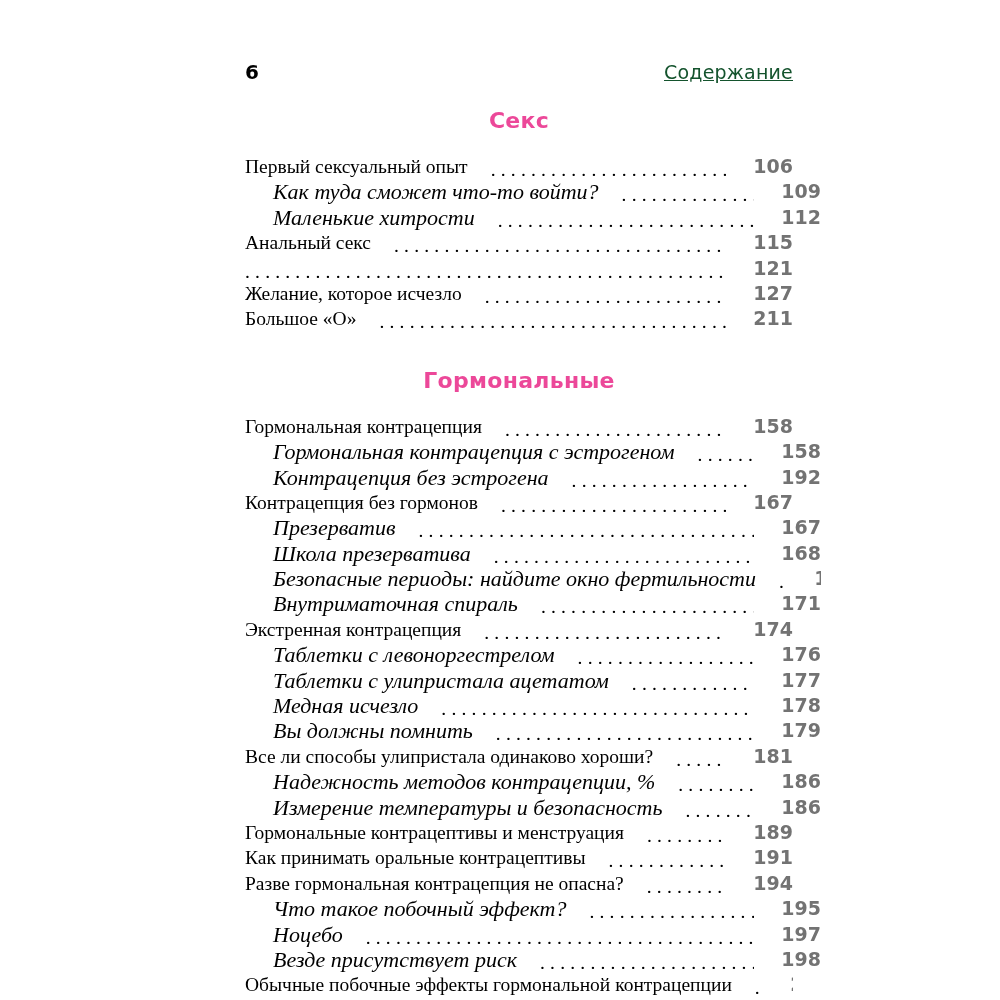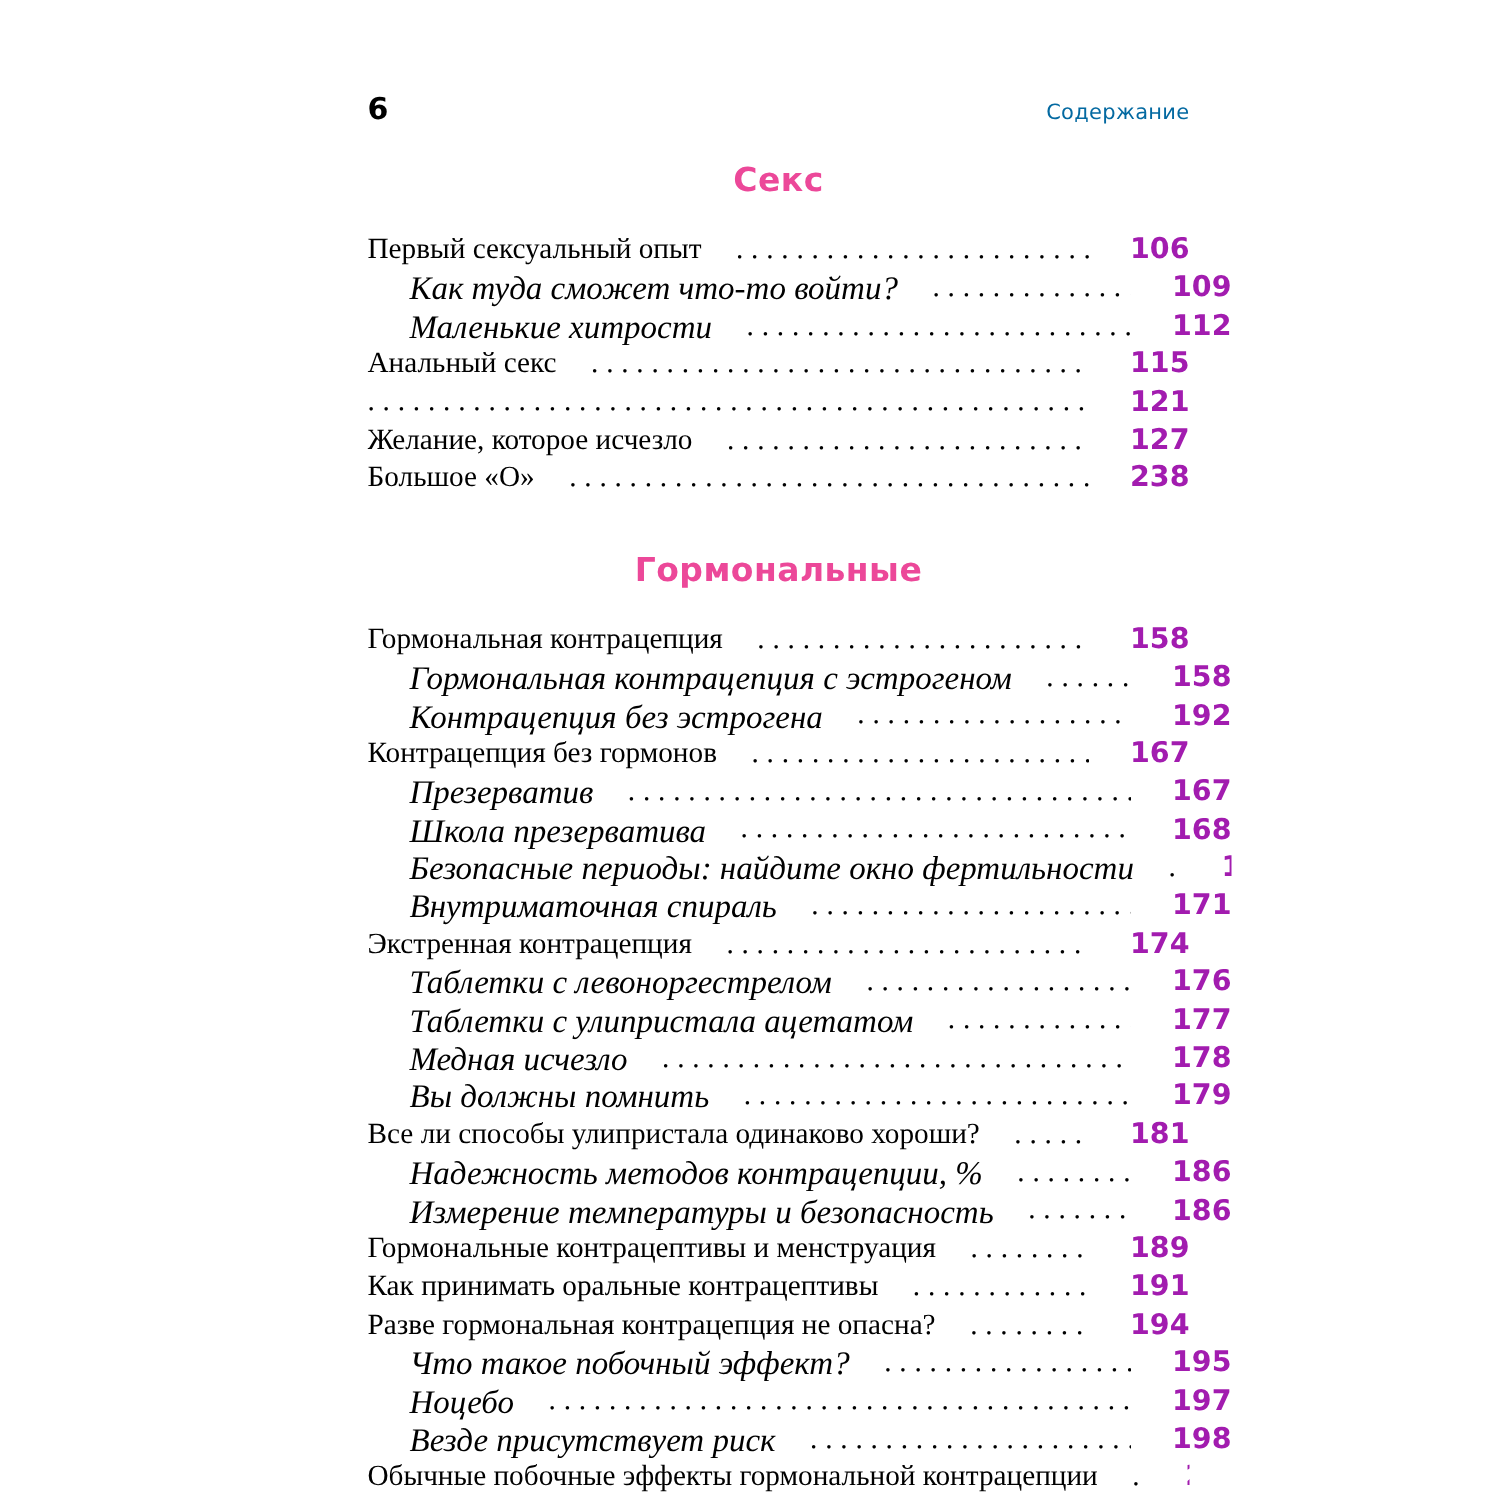--- a/index.html
+++ b/index.html
@@ -32,24 +32,25 @@
   .folio {
     font-family: "DejaVu Sans", "Liberation Sans", sans-serif;
     font-weight: bold;
     font-size: 20px;
     color: #000000;
     line-height: 1;
   }
   .head-title {
     font-family: "DejaVu Sans", "Liberation Sans", sans-serif;
     font-weight: normal;
-    font-size: 14px;
-    color: #0369a1;
+    font-size: 19px;
+    color: #14532d;
     line-height: 1;
     letter-spacing: 0.2px;
+    text-decoration: underline;
   }
 
   
   .toc {
     position: absolute;
     left: 245px;
     top: 104px;
     width: 548px;
   }
 
@@ -62,21 +63,21 @@
     text-align: center;
     line-height: 1;
     letter-spacing: 0.3px;
   }
   .section-heading.first { padding-top: 6px; padding-bottom: 22px; }
   .section-heading.later { padding-top: 38px; padding-bottom: 22px; }
 
   
   .entry {
     display: flex;
-    align-items: center;
+    align-items: flex-end;
     width: 100%;
     height: 25.4px;
     line-height: 25.4px;
     color: #000000;
     white-space: nowrap;
     overflow: hidden;
     gap: 16px;
   }
   .entry .label {
     font-size: 19.5px;
@@ -114,21 +115,21 @@
     color: #000000;
     white-space: nowrap;
     overflow: hidden;
     display: block;
   }
   .entry .page {
     flex: 0 0 auto;
     font-family: "DejaVu Sans", "Liberation Sans", sans-serif;
     font-weight: bold;
     font-size: 19px;
-    color: #a21caf;
+    color: #737373;
     min-width: 44px;
     text-align: right;
     padding-left: 7px;
   }
 </style>
 </head>
 <body>
 
 <div id="page">
 
@@ -164,21 +165,21 @@
         <span class="page">121</span>
       </div>
       <div class="entry level-1">
         <span class="label">Желание, которое исчезло</span>
         <span class="leader"></span>
         <span class="page">127</span>
       </div>
       <div class="entry level-1">
         <span class="label">Большое «О»</span>
         <span class="leader"></span>
-        <span class="page">238</span>
+        <span class="page">211</span>
       </div>
       <div class="section-heading later">Гормональные</div>
       <div class="entry level-1">
         <span class="label">Гормональная контрацепция</span>
         <span class="leader"></span>
         <span class="page">158</span>
       </div>
       <div class="entry level-2">
         <span class="label">Гормональная контрацепция с эстрогеном</span>
         <span class="leader"></span>

